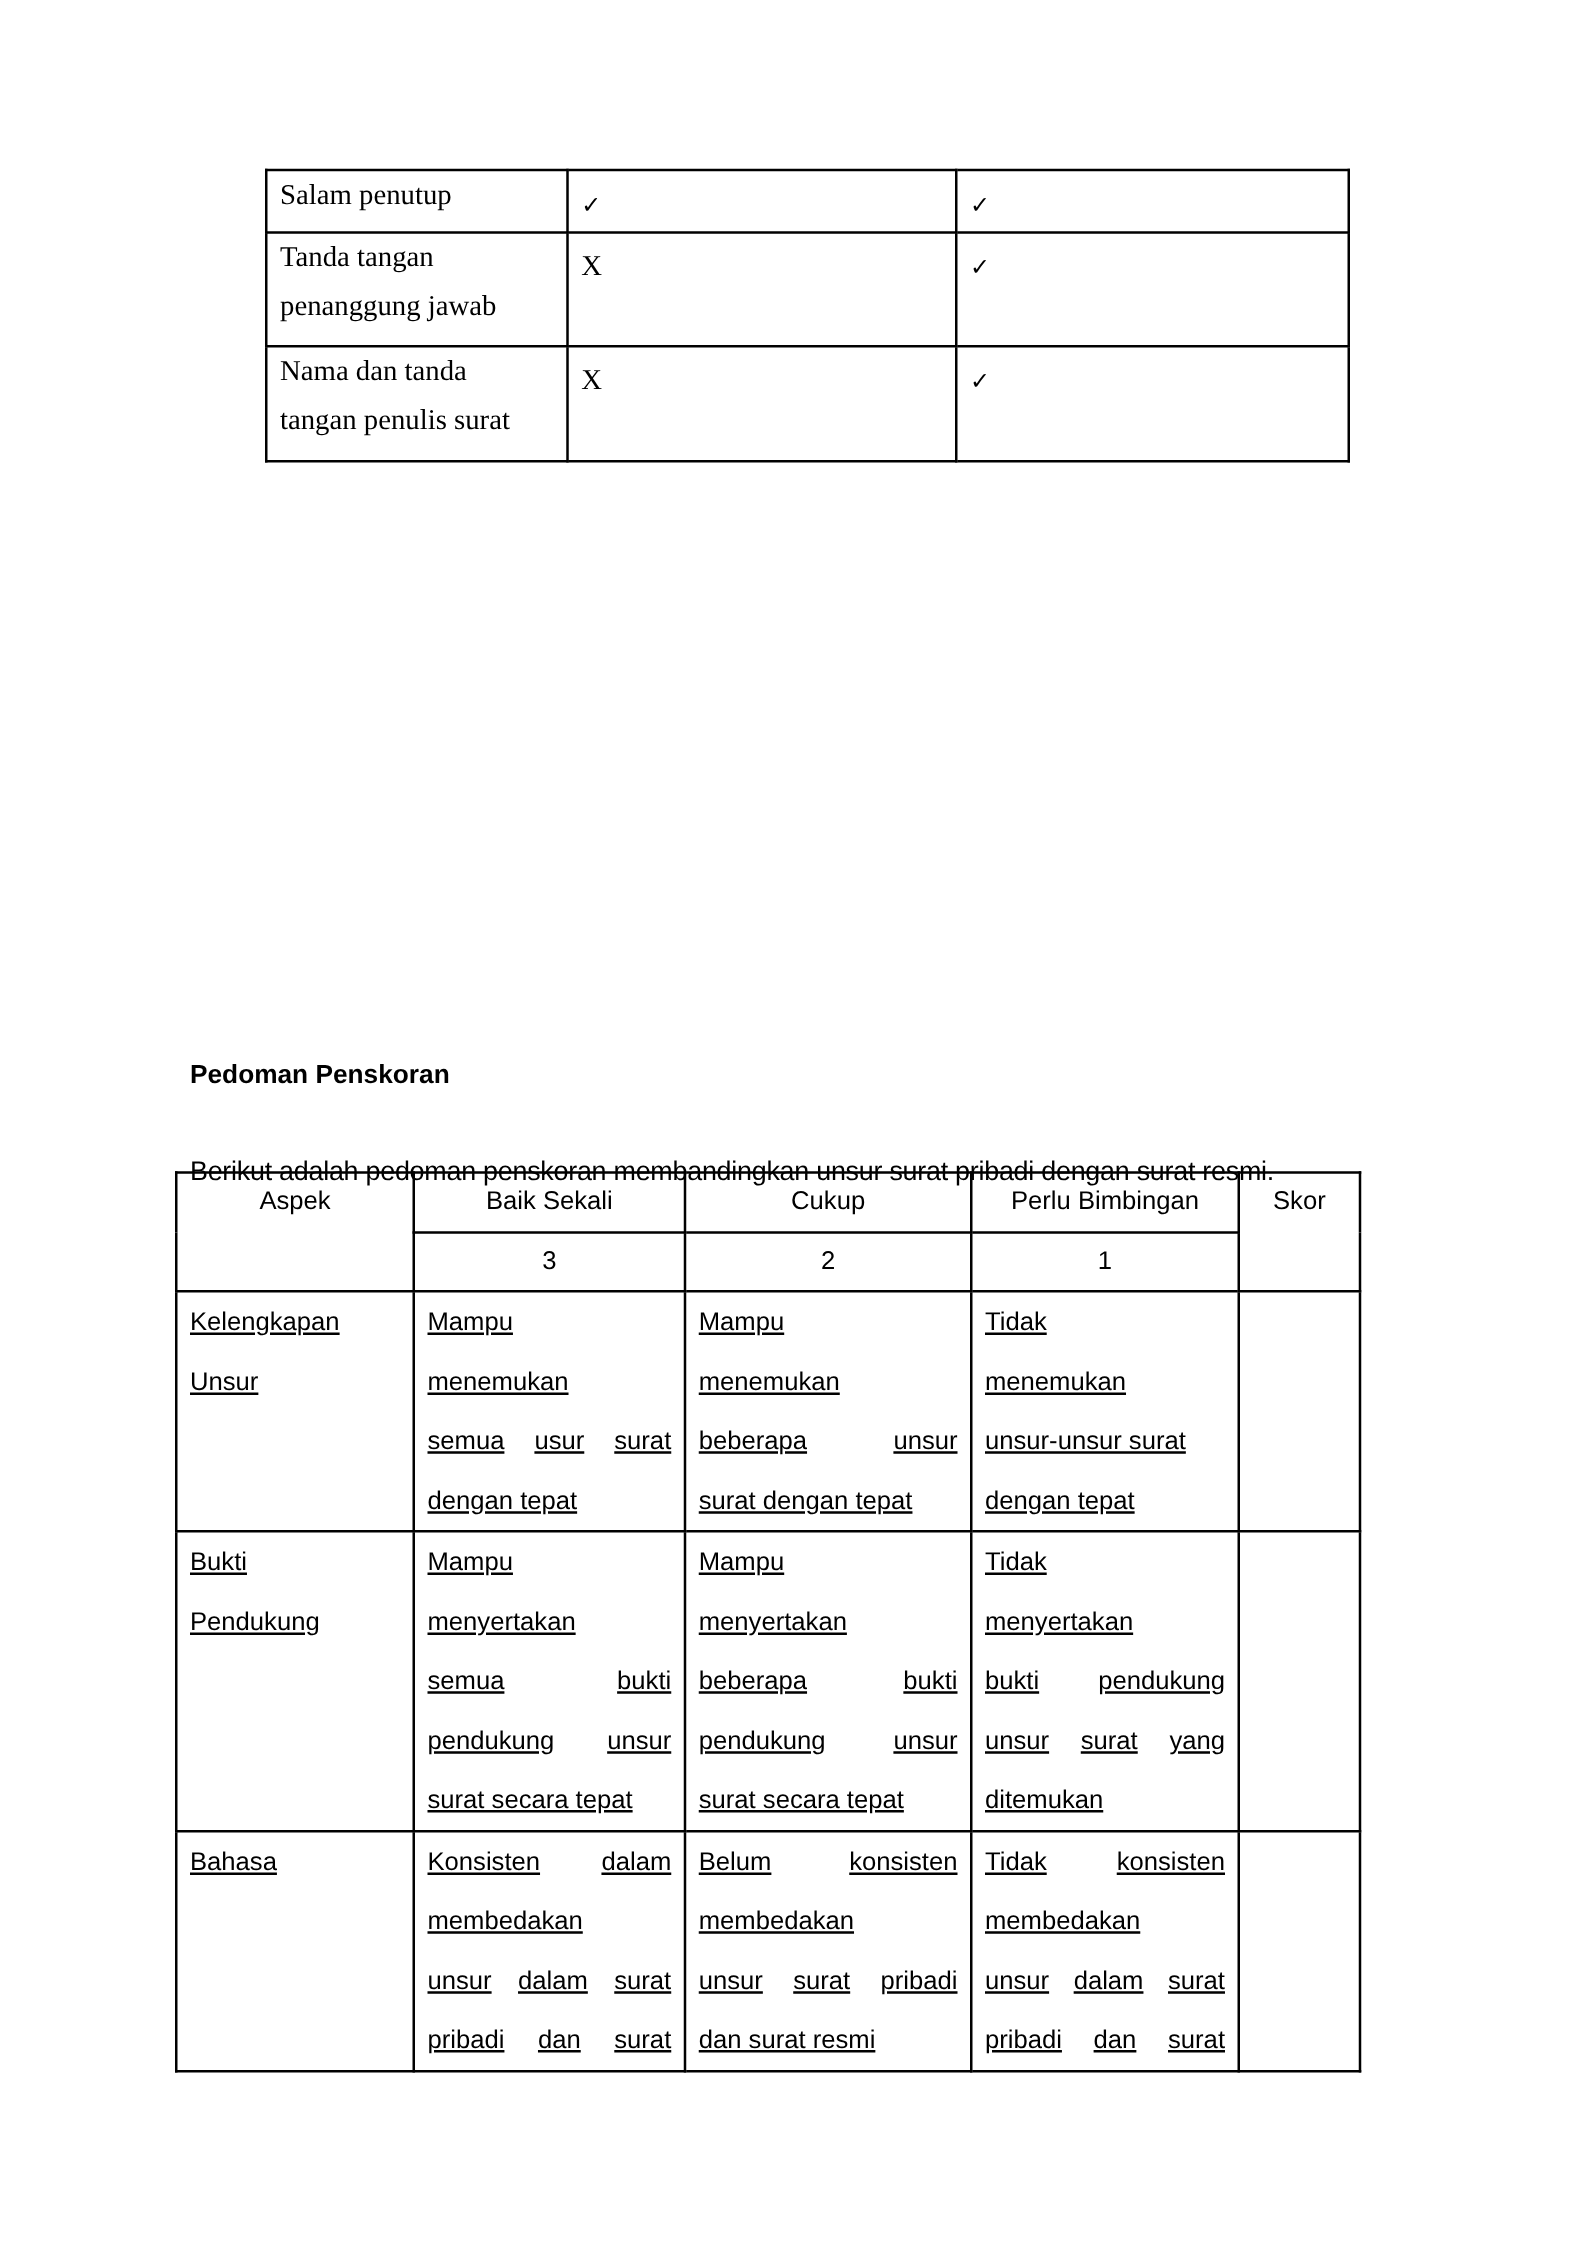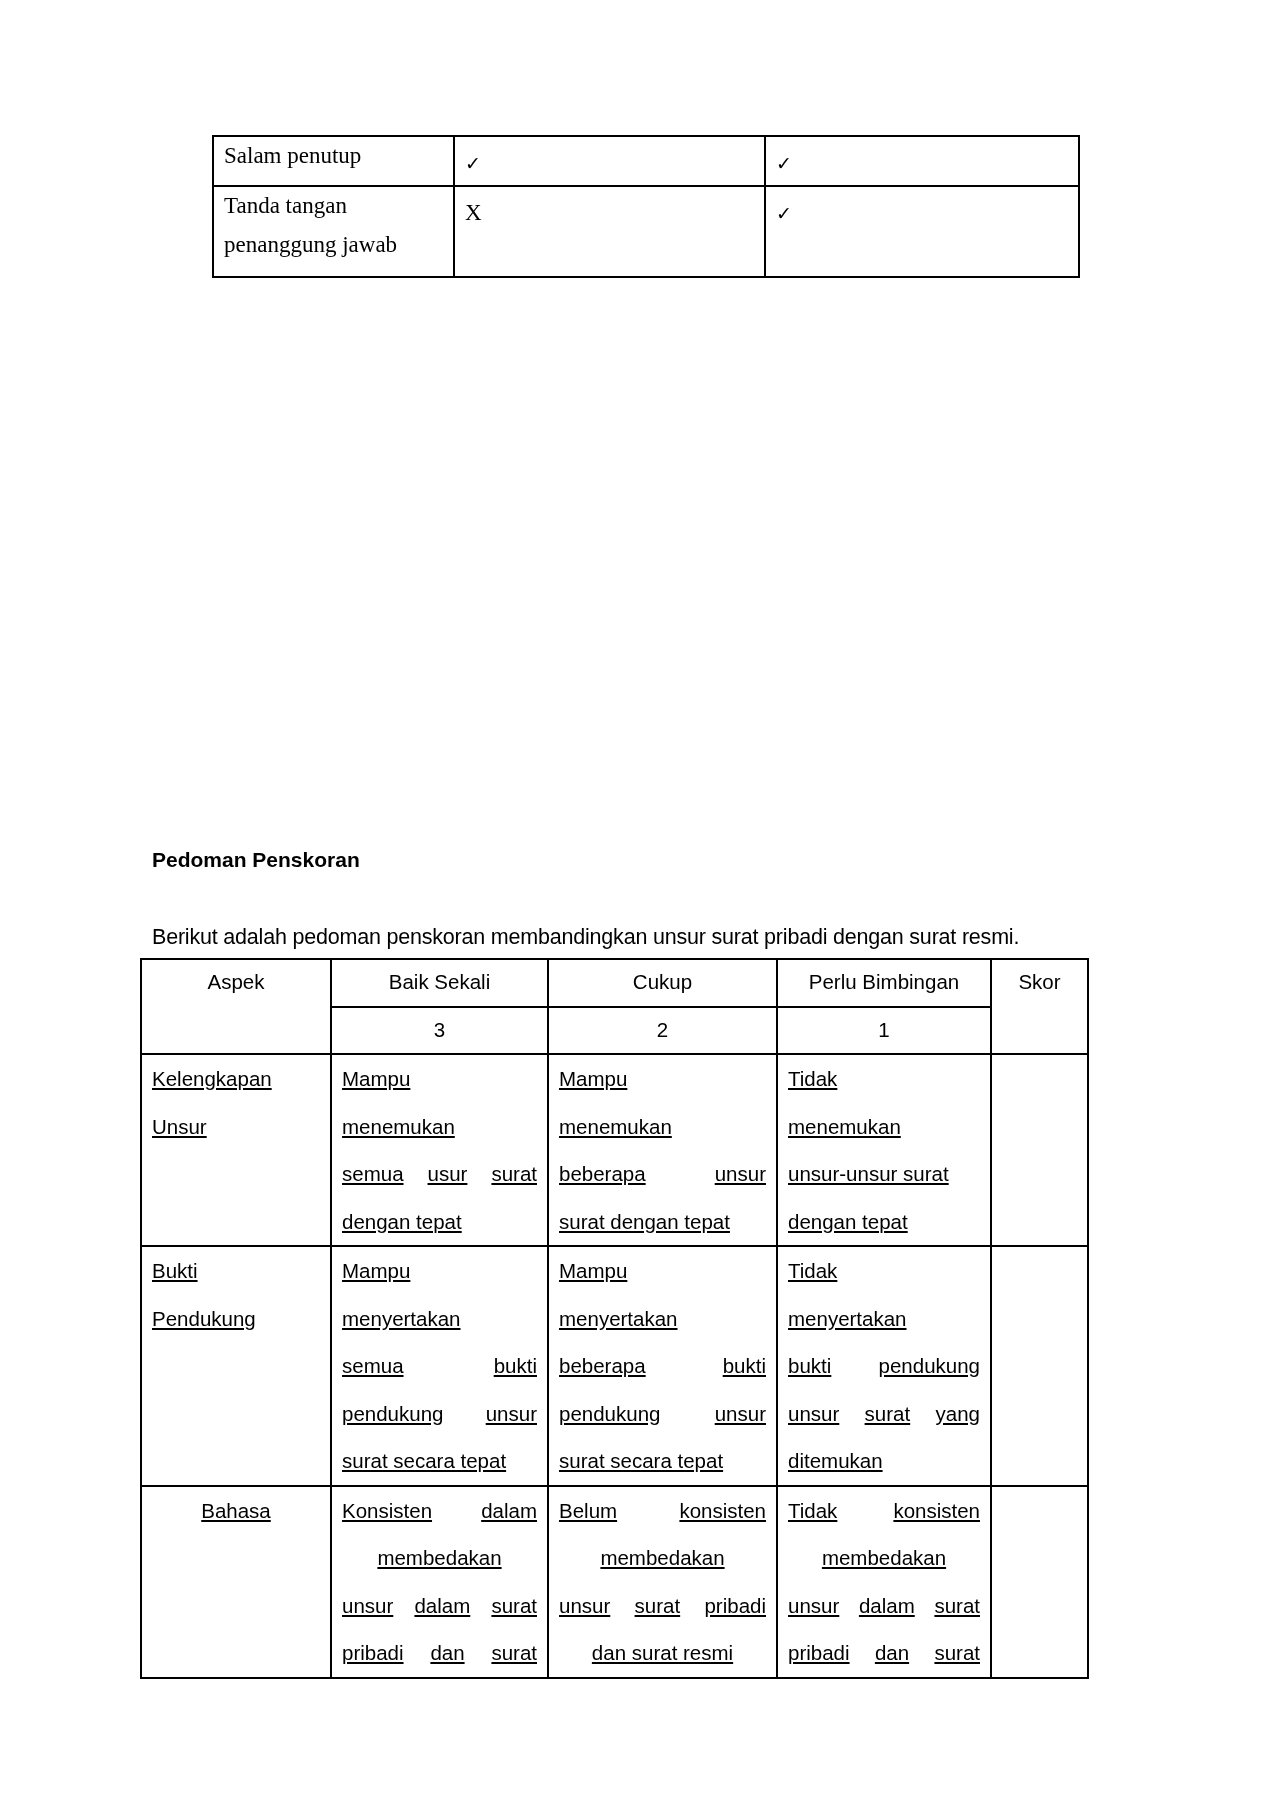--- a/index.html
+++ b/index.html
@@ -31,39 +31,39 @@
     position: absolute; left: 152px; top: 848px;
     font-family: "Liberation Sans", sans-serif; font-weight: bold; font-size: 21px;
   }
   .para {
     position: absolute; left: 152px; top: 896px;
     font-family: "Liberation Sans", sans-serif; font-size: 21.5px; white-space: nowrap; letter-spacing: -0.2px; margin-top: 29px;
   }
 
   
   .t2 {
-    position: absolute; left: 140px; top: 958px;
+    position: absolute; left: 140px; top: 937px;
     border-collapse: collapse; table-layout: fixed;
     font-family: "Liberation Sans", sans-serif; font-size: 20.5px; border-radius: 18px;
   }
   .t2 td {
     border: 2px solid #000; vertical-align: top; padding: 0 10px;
   }
   .t2 col.a { width: 190px; }
   .t2 col.b { width: 217px; }
   .t2 col.c { width: 229px; }
   .t2 col.d { width: 214px; }
   .t2 col.e { width: 97px; }
   .t2 .hd td { text-align: center; line-height: 44px; height: 46px; }
   .t2 .hd td.aspek, .t2 .hd td.skor { vertical-align: top; }
   .t2 .sub td { text-align: center; line-height: 44px; height: 45px; }
   .t2 .body td { line-height: 47.5px; padding-top: 0; }
   .t2 .row1 td { height: 187px; }
   .t2 .row2 td { height: 235px; }
-  .t2 .row3 td { height: 188px; text-align: center; }
+  .t2 .row3 td { height: 188px; }
   .t2 .line { display: block; white-space: nowrap; text-decoration: underline; }
   .t2 .line.spread { display: flex; justify-content: space-between; }
 </style>
 </head>
 <body>
 
 <table class="t1">
   <colgroup>
       <col class="c1">
       <col class="c2">
@@ -74,20 +74,28 @@
       <td>
           <span class="txt">Salam penutup</span>
         </td>
       <td><span class="mark">✓</span></td>
       <td><span class="mark">✓</span></td>
     </tr>
     <tr class="r3">
       <td>
         <span class="txt">Tanda tangan</span>
         <span class="txt" style="margin-top:-6px">penanggung jawab</span>
+      </td>
+      <td><span class="mark x">X</span></td>
+      <td><span class="mark">✓</span></td>
+    </tr>
+    <tr class="r4">
+      <td>
+        <span class="txt">Nama dan tanda</span>
+        <span class="txt" style="margin-top:-6px">tangan penulis surat</span>
       </td>
       <td><span class="mark x">X</span></td>
       <td><span class="mark">✓</span></td>
     </tr>
   </tbody>
 </table>
 
 <div class="heading">Pedoman Penskoran</div>
 <div class="para">Berikut adalah pedoman penskoran membandingkan unsur surat pribadi dengan surat resmi.</div>
 

